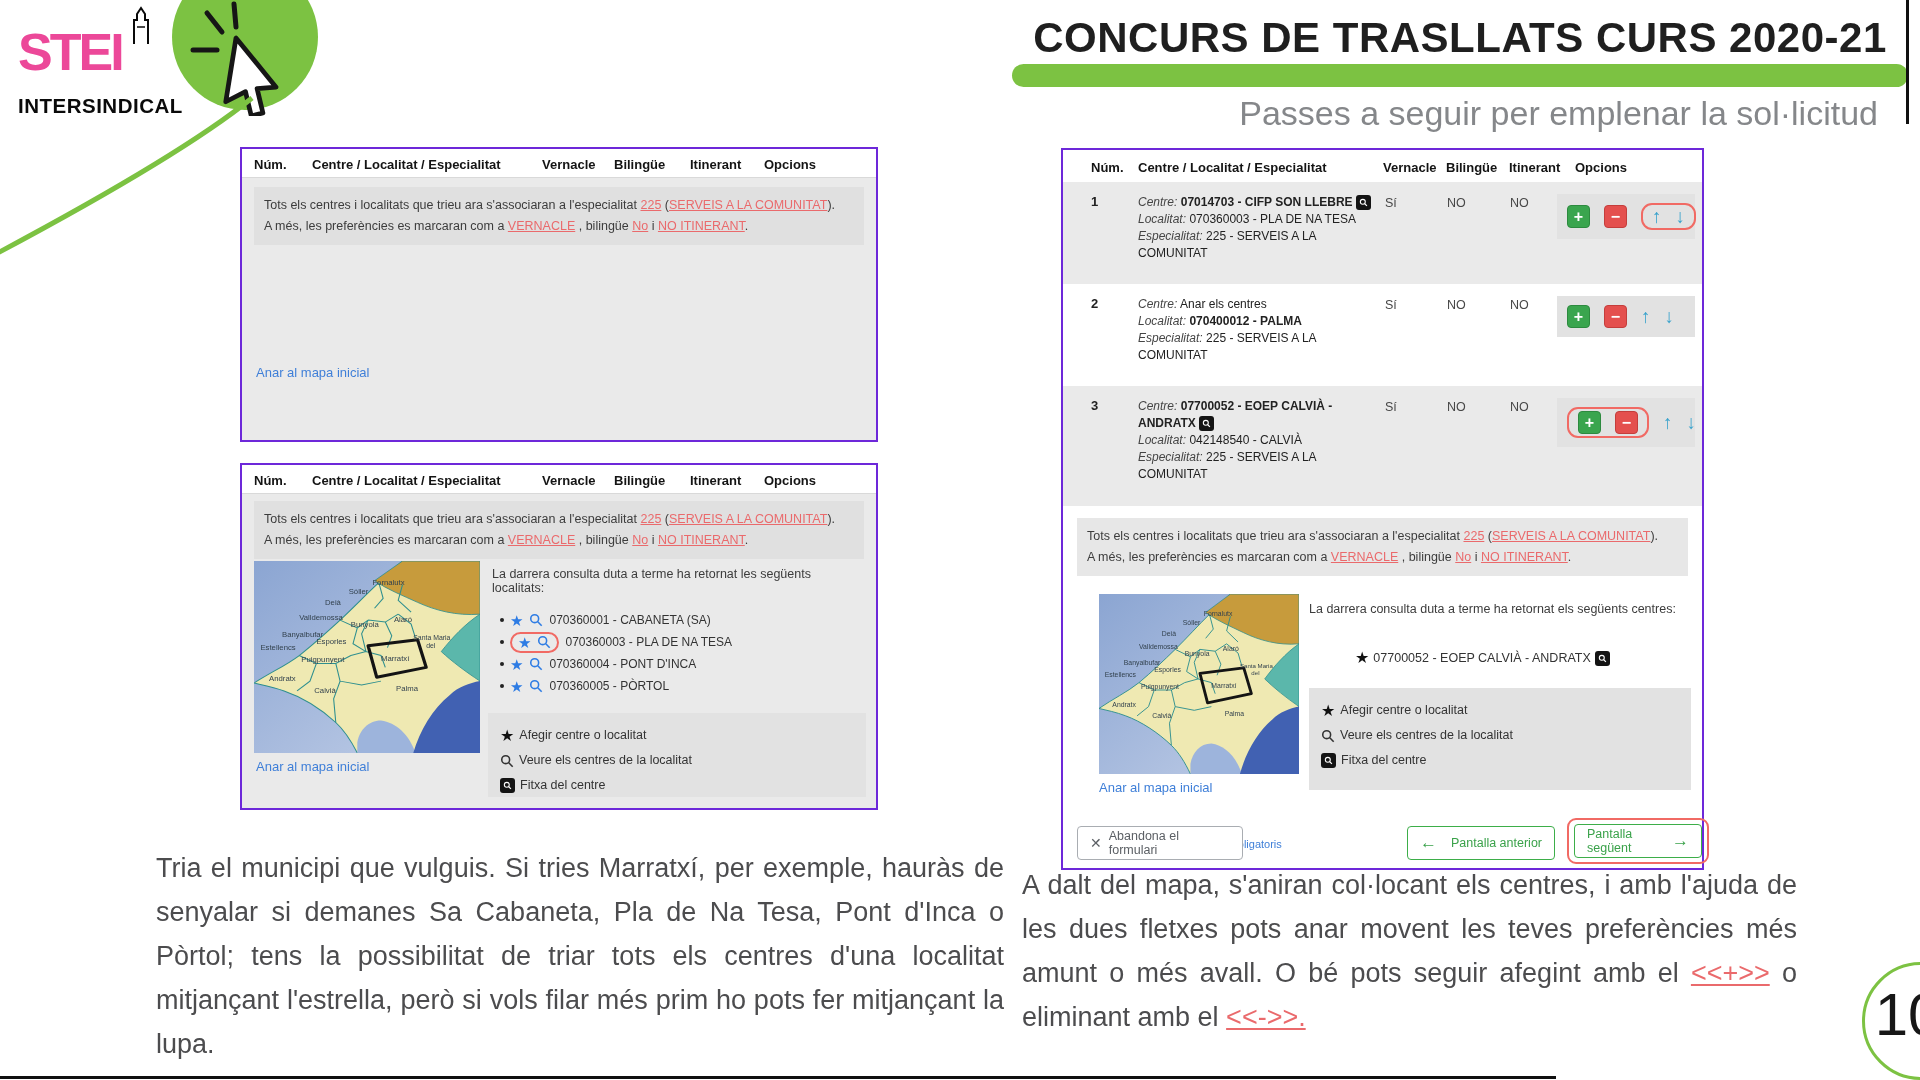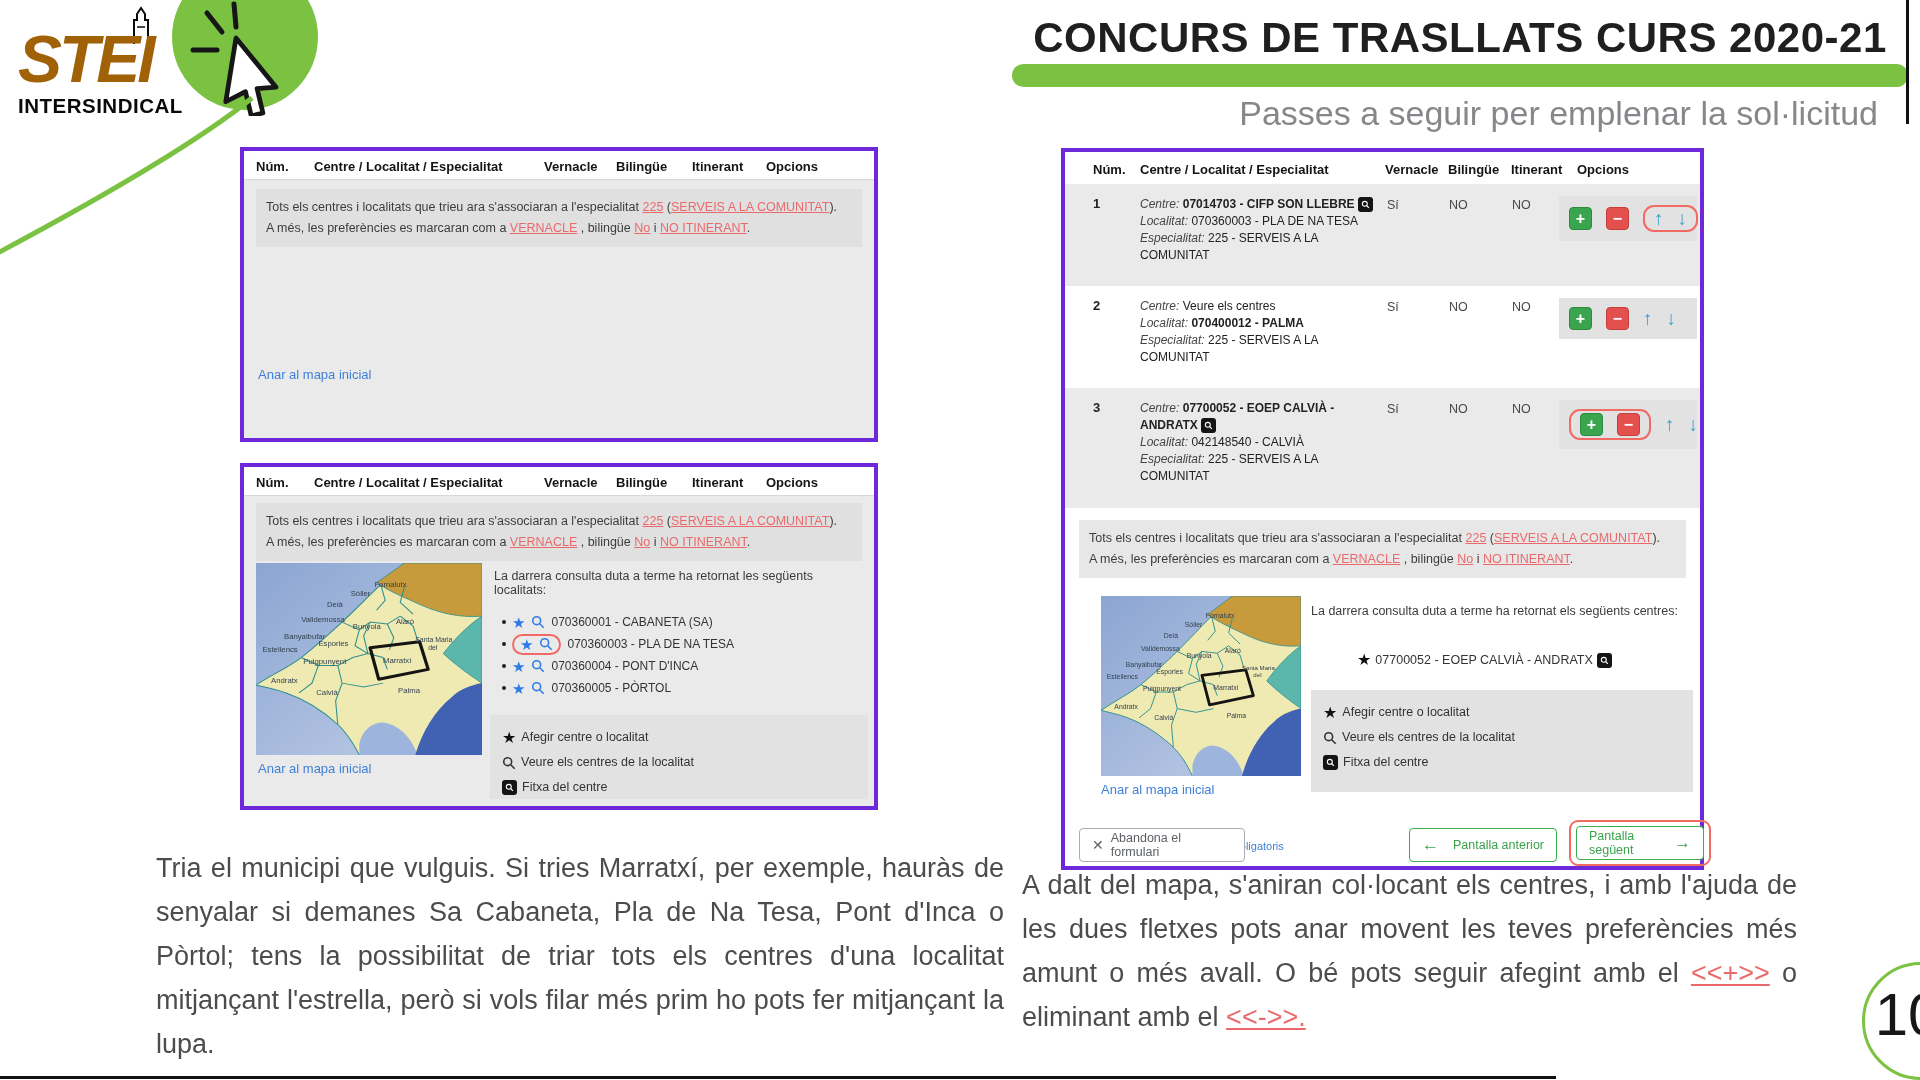--- a/index.html
+++ b/index.html
@@ -1,27 +1,27 @@
 <!DOCTYPE html>
 <html><head>
 <meta charset="utf-8">
 <style>
   html,body{margin:0;padding:0;background:#fff;}
   .slide{position:relative;width:1920px;height:1080px;background:#fff;overflow:hidden;
          font-family:"Liberation Sans",sans-serif;color:#222;}
   .abs{position:absolute;}
   
-  .logo-main{font-weight:900;font-size:66px;letter-spacing:-3px;color:#a16207;line-height:1;font-style:italic;}
+  .logo-main{font-weight:900;font-size:52px;letter-spacing:-3px;color:#ec4899;line-height:1;}
   .logo-sub{font-weight:700;font-size:20.5px;letter-spacing:.5px;color:#0a0a0a;}
   .title{font-size:42px;font-weight:600;letter-spacing:.5px;color:#1f1f1f;text-align:center;}
   .greenbar{background:#7cc242;border-radius:12px;}
   .subtitle{font-size:34px;color:#85878a;font-weight:400;}
   .circle{background:#7cc242;border-radius:50%;}
   
-  .shot{position:absolute;background:#eaeaea;border:4px solid #6d28d9;box-sizing:border-box;}
+  .shot{position:absolute;background:#eaeaea;border:2px solid #6d28d9;box-sizing:border-box;}
   .thead{position:absolute;left:0;right:0;top:0;background:#fff;border-bottom:1px solid #d9d9d9;}
   .th{position:absolute;top:8px;font-size:13px;font-weight:bold;color:#141414;white-space:nowrap;}
   .infobox{position:absolute;background:#e0e0e0;padding:8px 10px;font-size:12.5px;line-height:21px;color:#3c3c3c;}
   .red{color:#ea6a6c;text-decoration:underline;}
   .maplink{position:absolute;font-size:13px;color:#3f7fd8;white-space:nowrap;cursor:pointer;}
   .mapframe{position:absolute;border:3px solid #f16a64;border-radius:14px;padding:3px;background:#a8c6e8;}
   .listitem{display:flex;align-items:center;gap:6px;height:22px;font-size:12px;color:#333;white-space:nowrap;}
   .bullet{width:4px;height:4px;border-radius:50%;background:#222;flex:none;}
   .star{color:#2e7ce4;font-size:15px;line-height:1;}
   .star.black{color:#111;font-size:16px;}
@@ -262,21 +262,21 @@
         <span class="redwrap">
           <span class="arr">↑</span>
           <span class="arr">↓</span>
         </span>
       </div>
     </div>
 
     <div class="rrow" style="top:134px;height:102px;background:#fff;">
       <span class="rnum">2</span>
       <div class="rmain">
-        <span class="i">Centre:</span> <span>Veure els centres</span><br>
+        <span class="i">Centre:</span> <span>Anar els centres</span><br>
         <span class="i">Localitat:</span> <b>070400012 - PALMA</b><br>
         <span class="i">Especialitat:</span> <span>225 - SERVEIS A LA COMUNITAT</span>
       </div>
       <span class="rval" style="left:322px;">Sí</span>
       <span class="rval" style="left:384px;">NO</span>
       <span class="rval" style="left:447px;">NO</span>
       <div class="opts">
         <span class="pbtn">+</span>
         <span class="mbtn">−</span>
         <span class="arr">↑</span>

